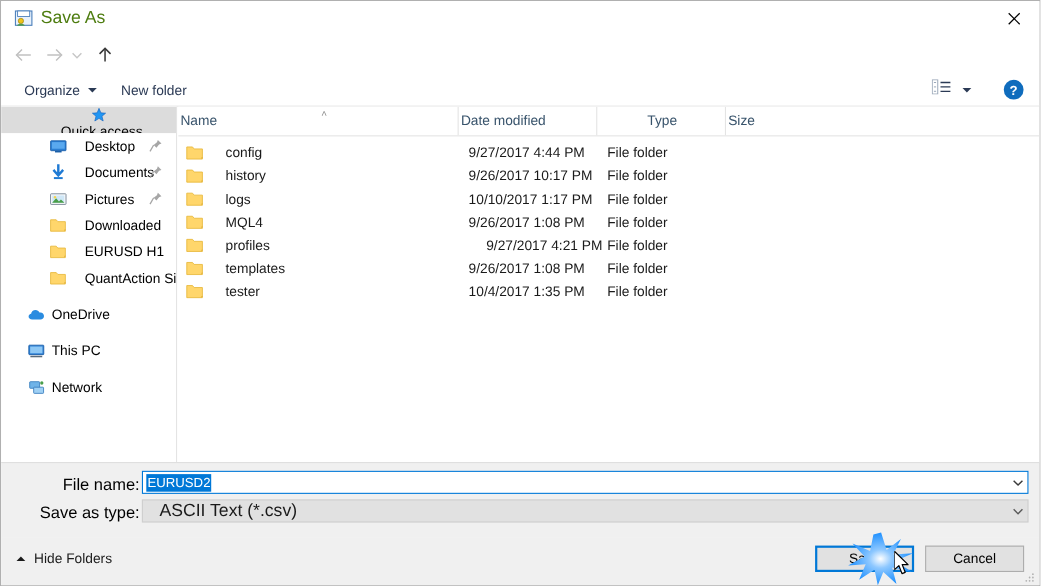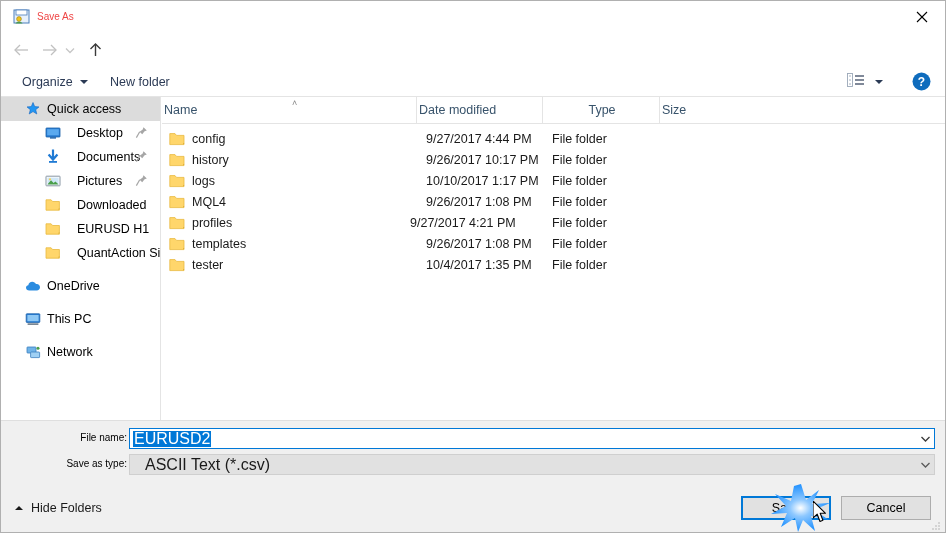--- a/index.html
+++ b/index.html
@@ -21,21 +21,21 @@
   
   #titlebar {
     position: absolute; left: 0; top: 0; width: 944px; height: 31px;
     background: #ffffff;
   }
   #title-icon {
     position: absolute; left: 12px; top: 7px; width: 17px; height: 17px;
   }
   #title-text {
     position: absolute; left: 36px; top: 7px;
-    font-size: 10px; color: #ef4444; line-height: 17px;
+    font-size: 16px; color: #4d7c0f; line-height: 17px;
     white-space: nowrap;
   }
   #close-btn {
     position: absolute; right: 0; top: 0; width: 46px; height: 31px;
     display: flex; align-items: center; justify-content: center;
     cursor: default;
   }
   #close-btn svg { display: block; }
 
   
@@ -129,21 +129,21 @@
     position: absolute; left: 0; top: 96px; width: 160px; height: 323px;
     background: #ffffff; border-right: 1px solid #e4e4e4;
     overflow: hidden;
   }
   .nav-item {
     position: relative; height: 24px;
     display: flex; align-items: center;
     font-size: 12.5px; color: #000;
     white-space: nowrap;
   }
-  .nav-item.selected { background: #dcdcdc; }
+  .nav-item.selected { background: #dcdcdc; flex-direction: column; }
   .nav-item .ico {
     flex: 0 0 auto; width: 16px; height: 16px;
     margin-right: 6px;
     display: flex; align-items: center; justify-content: center;
   }
   .nav-item .lbl { overflow: hidden; }
   .nav-item .pin {
     position: absolute; right: 12px; top: 5px;
     width: 13px; height: 13px;
   }
@@ -173,42 +173,42 @@
   }
   .filerow {
     position: relative; height: 21px;
   }
   .filerow .fcell {
     position: absolute; top: 0; height: 21px;
     display: flex; align-items: center;
     font-size: 12.5px; color: #1a1a1a;
     white-space: nowrap;
   }
-  .filerow .fname { left: 7px; }
+  .filerow .fname { left: 7px; gap: 13px; }
   .filerow .fname .ficon { margin-right: 7px; display:flex; }
   #rows { padding-top: 4px; }
 
   
   #formpane {
     position: absolute; left: 0; top: 419px; width: 944px; height: 69px;
     background: #f0f0f0; border-top: 1px solid #dfdfdf;
   }
   .flabel {
-    position: absolute; font-size: 10px; color: #000;
+    position: absolute; font-size: 15px; color: #000;
     text-align: right; width: 110px; right: 818px;
   }
   #lbl-filename { top: 431px; }
   #lbl-savetype { top: 457px; }
   #filename-field {
     position: absolute; left: 128px; top: 427px; width: 806px; height: 21px;
     border: 1px solid #0078d7; background: #ffffff;
   }
   #filename-value {
     position: absolute; left: 3px; top: 2px; height: 16px;
-    font-size: 16px; line-height: 16px;
+    font-size: 12px; line-height: 16px;
     background: #0078d7; color: #ffffff;
     padding: 0 1px; white-space: nowrap;
   }
   #filename-dd {
     position: absolute; right: 0; top: 0; width: 18px; height: 19px;
     display: flex; align-items: center; justify-content: center;
   }
   #savetype-field {
     position: absolute; left: 128px; top: 453px; width: 806px; height: 21px;
     border: 1px solid #cfcfcf; background: #e1e1e1;
@@ -562,21 +562,21 @@
         <div class="filerow">
           <div class="fcell fname">
             <span class="ficon">
               <svg width="16" height="14" viewBox="0 0 16 14">
                 <path d="M0.8 1.6 h5.2 l1.5 1.8 H15 v9.2 H0.8 z" fill="#ffd66b" stroke="#e8b93f" stroke-width="0.8"></path>
                 <path d="M14.2 12.6 l0 -1.6 1.2 0 z" fill="#d9a82f"></path>
               </svg>
             </span>
             <span>profiles</span>
           </div>
-          <div class="fcell" style="left: 248px;">9/27/2017 4:21 PM</div>
+          <div class="fcell" style="left: 280px;">9/27/2017 4:21 PM</div>
           <div class="fcell" style="left: 390px;">File folder</div>
           <div class="fcell" style="left: 507px;"></div>
         </div>
         <div class="filerow">
           <div class="fcell fname">
             <span class="ficon">
               <svg width="16" height="14" viewBox="0 0 16 14">
                 <path d="M0.8 1.6 h5.2 l1.5 1.8 H15 v9.2 H0.8 z" fill="#ffd66b" stroke="#e8b93f" stroke-width="0.8"></path>
                 <path d="M14.2 12.6 l0 -1.6 1.2 0 z" fill="#d9a82f"></path>
               </svg>

